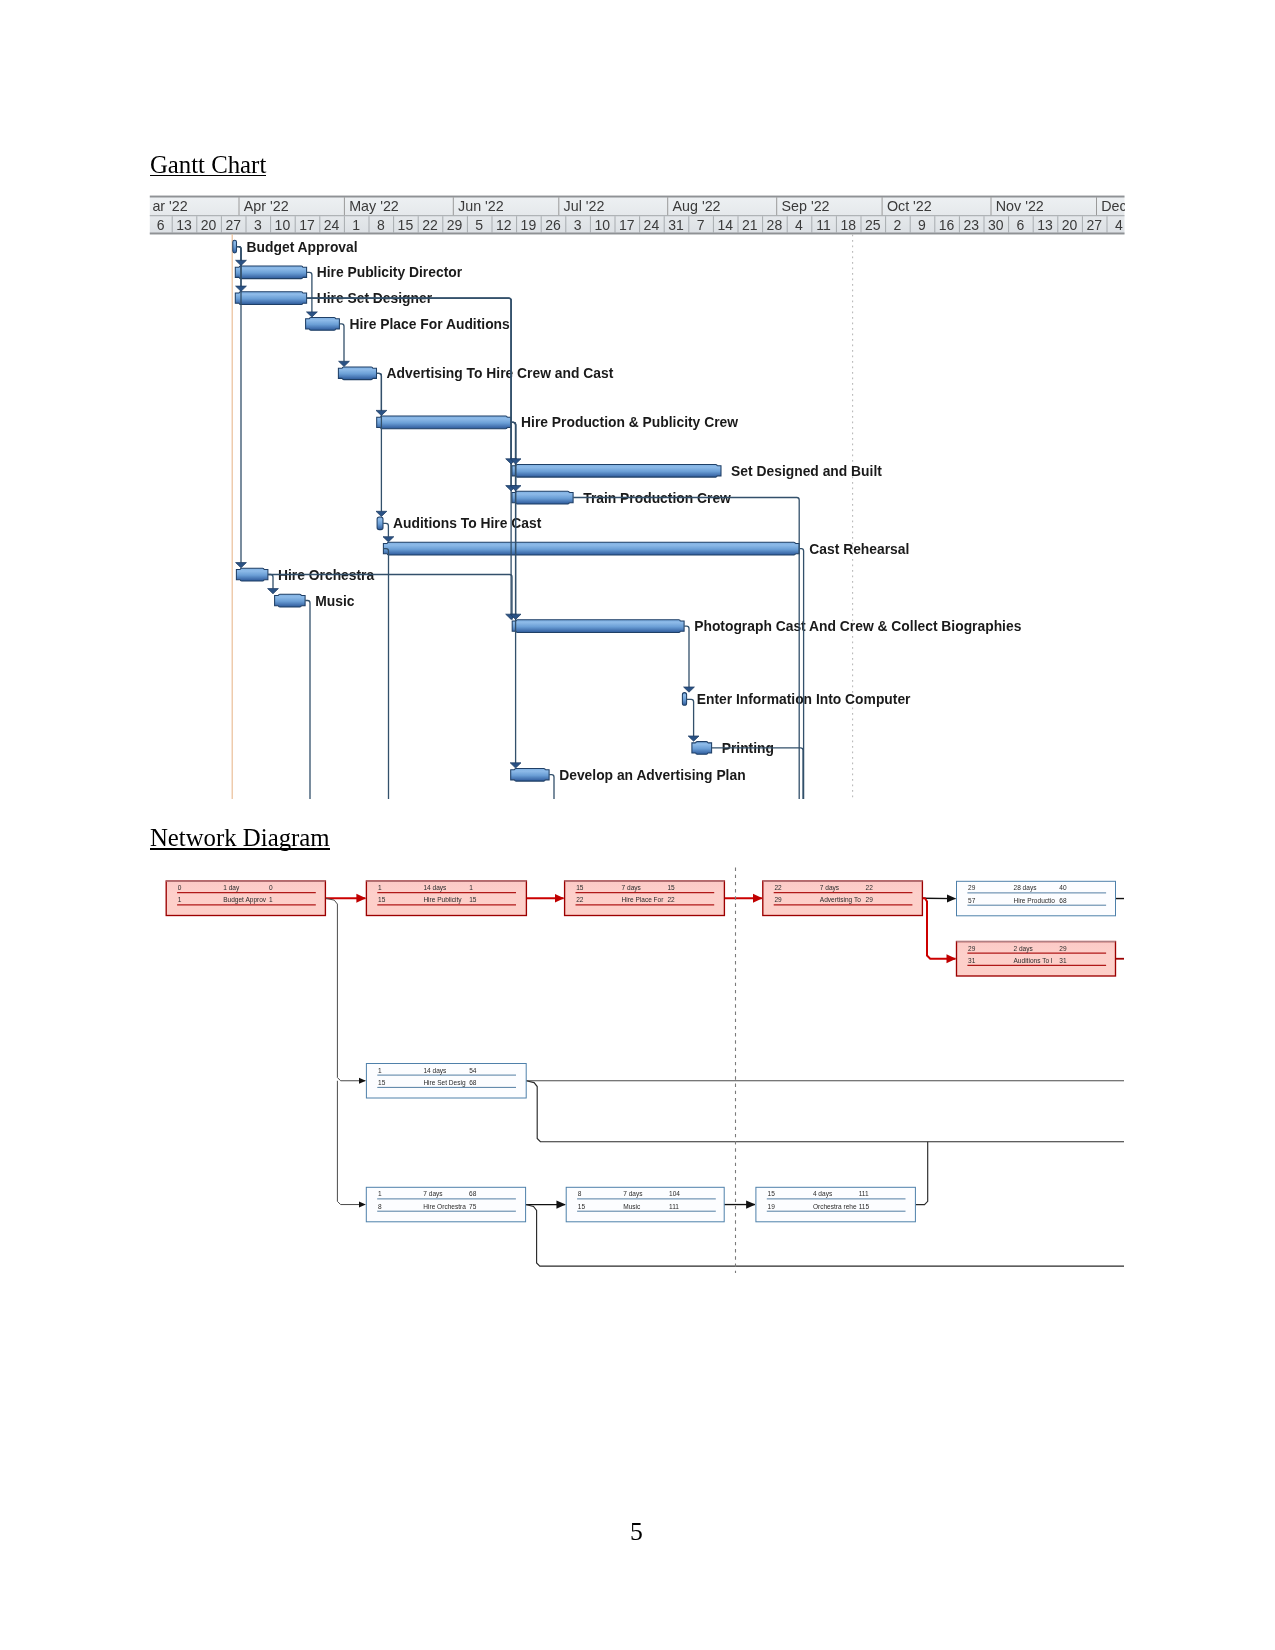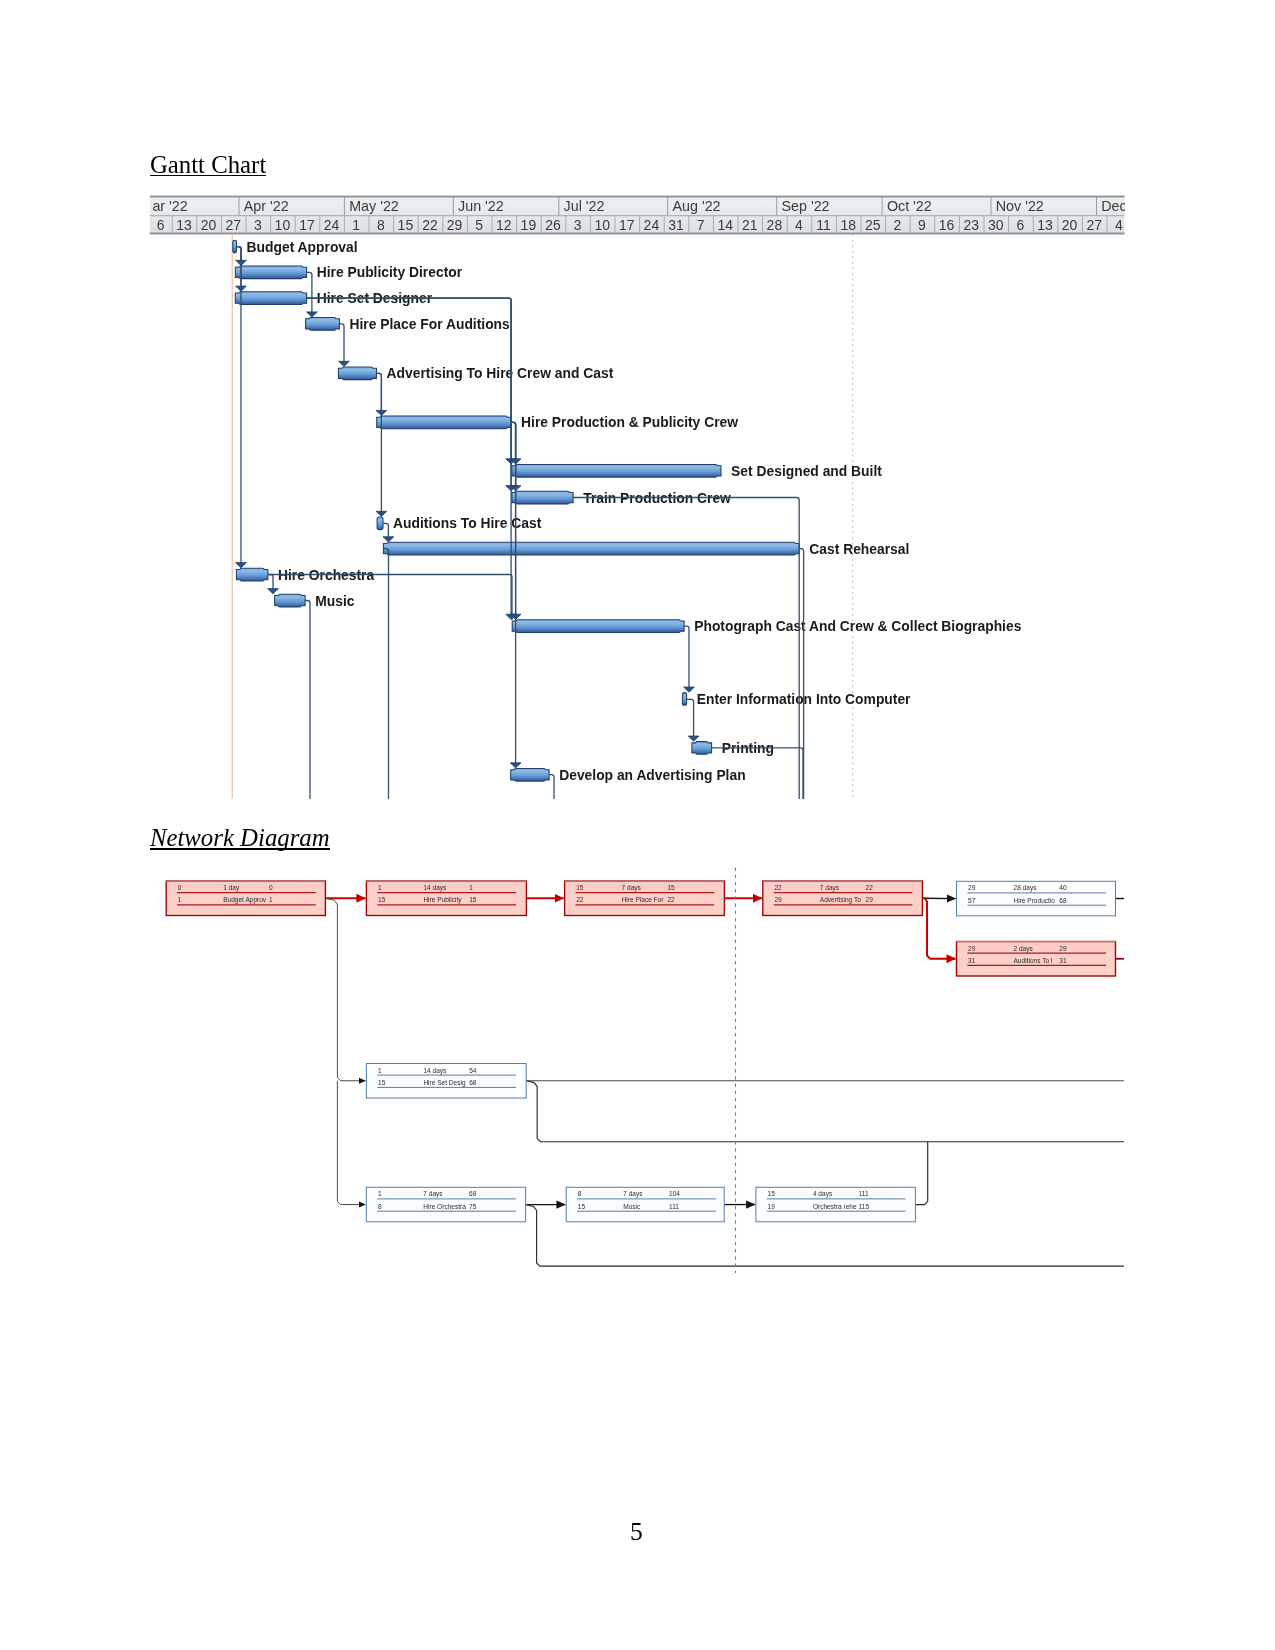--- a/index.html
+++ b/index.html
@@ -2,21 +2,21 @@
 <html><head>
 <meta charset="utf-8">
 <style>
 html,body{margin:0;padding:0;background:#fff;}
 body{width:1275px;height:1650px;position:relative;overflow:hidden;font-family:"Liberation Serif",serif;}
 .page{position:absolute;left:0;top:0;width:1275px;height:1650px;background:#fff;}
 .sec-title{position:absolute;font-family:"Liberation Serif",serif;font-size:24.8px;line-height:1;color:#000;white-space:nowrap;}
 .sec-title span{position:relative;display:inline-block;}
 .sec-title span::after{content:"";position:absolute;left:0;right:0;top:22.2px;height:1.7px;background:#000;}
 #gantt-title{left:149.9px;top:152.6px;text-align:center;}
-#net-title{left:149.9px;top:825.8px;font-style:italic;}
+#net-title{left:149.9px;top:825.8px;}
 .page-num{position:absolute;left:0;top:1519px;width:1273px;text-align:center;font-size:25.7px;color:#000;
           font-family:"Liberation Serif",serif;line-height:1;}
 svg{display:block;position:absolute;}
 #gantt-svg{left:149px;top:193px;}
 #net-svg{left:140px;top:860px;}
 .mlab{font-family:"Liberation Sans",sans-serif;font-size:14.3px;fill:#3a3a3a;}
 .wlab{font-family:"Liberation Sans",sans-serif;font-size:14.0px;fill:#3a3a3a;}
 .tlab{font-family:"Liberation Sans",sans-serif;font-size:13.85px;font-weight:bold;fill:#1a1a1a;}
 .ndt{font-family:"Liberation Sans",sans-serif;font-size:6.55px;}
 </style>

